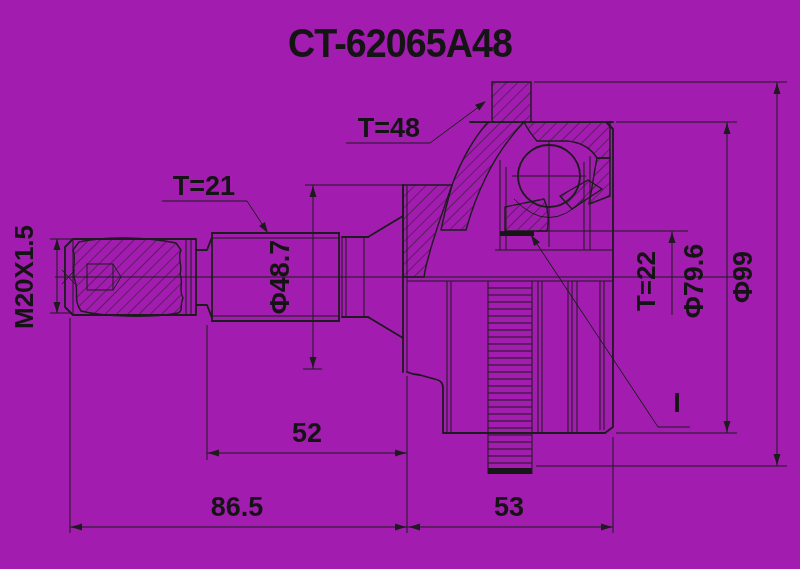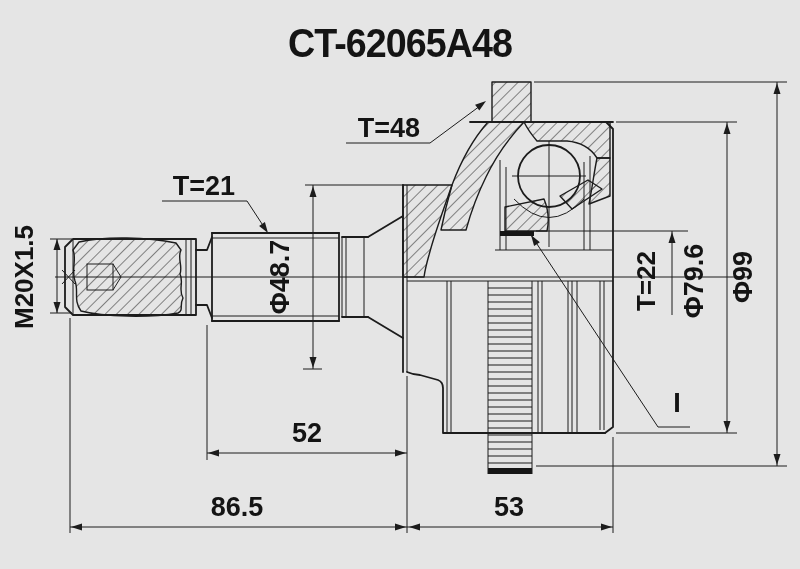--- a/index.html
+++ b/index.html
@@ -1,16 +1,16 @@
 <!DOCTYPE html>
 <html><head>
 <meta charset="utf-8">
 <style>
   html,body{margin:0;padding:0;background:#ffffff;}
-  .stage{width:800px;height:569px;background:#e5e5e5;position:relative;overflow:hidden;}
+  .stage{width:800px;height:569px;background:#a21caf;position:relative;overflow:hidden;}
   svg text{font-family:"Liberation Sans","DejaVu Sans",sans-serif;font-weight:bold;fill:#141414;}
   .title-txt{font-size:40px;letter-spacing:-1px;}
   .dim-txt{font-size:27px;}
   .dim-txt-sm{font-size:26px;}
   .ref-txt{font-size:27px;}
   .part{stroke:#1c1c1c;stroke-width:1.8;fill:none;stroke-linejoin:round;stroke-linecap:round;}
   .part-thin{stroke:#1c1c1c;stroke-width:1;fill:none;}
   .dim{stroke:#1c1c1c;stroke-width:1;fill:none;}
   .hatched{stroke:#1c1c1c;stroke-width:1.4;stroke-linejoin:round;}
   .arrow{fill:#1c1c1c;stroke:none;}

